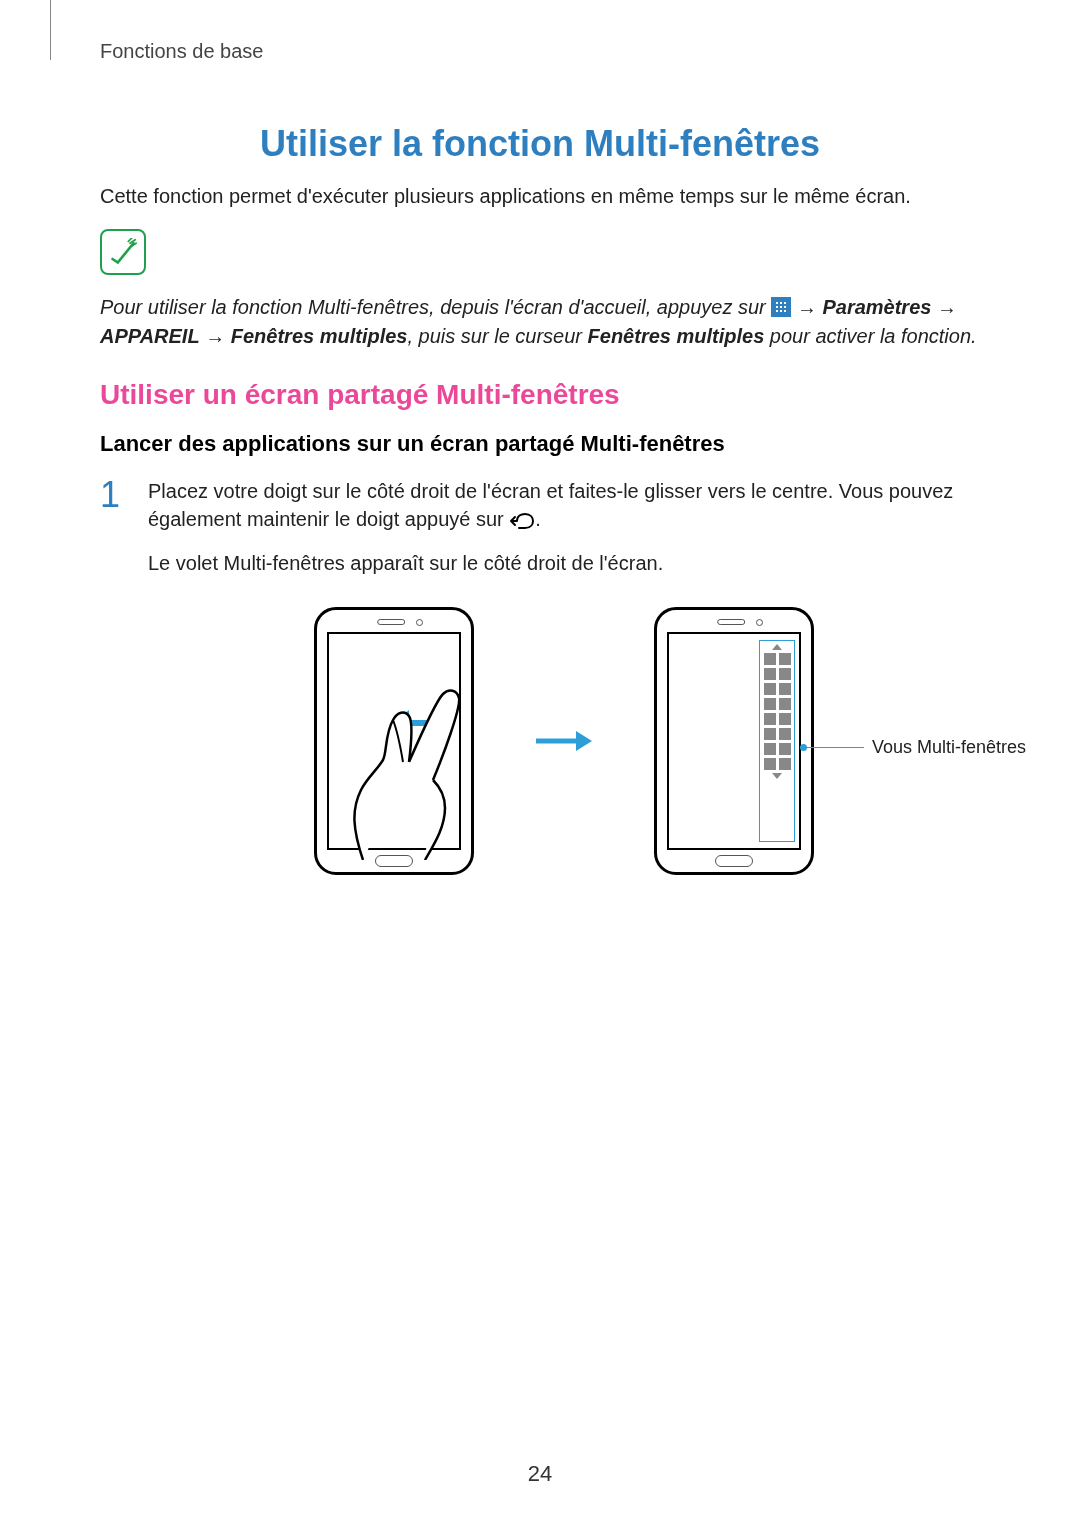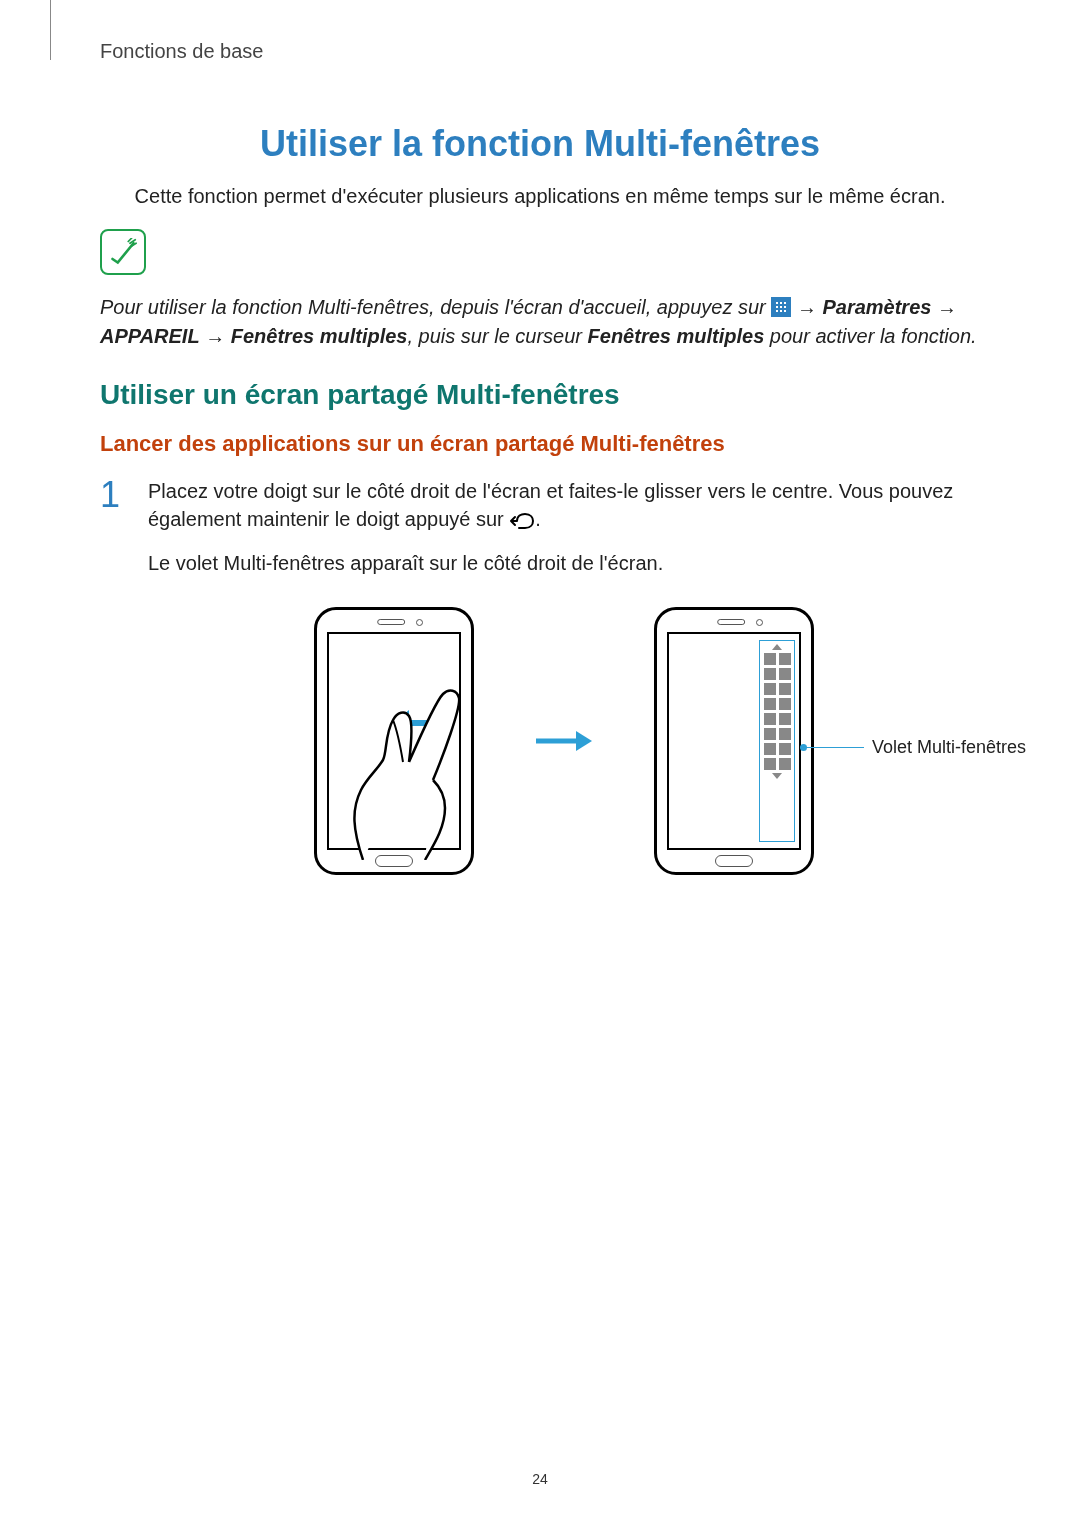--- a/index.html
+++ b/index.html
@@ -35,21 +35,20 @@
     color: #2d7fbf;
     font-size: 36px;
     font-weight: 700;
     margin: 0 0 18px 0;
     text-align: center;
   }
   p.lead {
     font-size: 20px;
     margin: 0 0 18px 0;
     line-height: 1.3;
-    text-align: center;
   }
   .note-row {
     display: flex;
     align-items: flex-start;
     gap: 18px;
     margin-bottom: 18px;
   }
   .note-icon {
     width: 42px;
     height: 42px;
@@ -101,33 +100,33 @@
     position:absolute;
     inset:3px;
     background-image:
       radial-gradient(#fff 1px, transparent 1px);
     background-size: 4px 4px;
     background-position: 1px 1px;
   }
   .arrow-text { font-weight:400; }
   .bold { font-weight:700; }
   h2 {
-    color: #0f766e;
+    color: #ec4899;
     font-size: 28px;
     font-weight: 700;
     margin: 24px 0 12px 0;
   }
   p.sub {
     font-size: 20px;
     margin: 0 0 24px 0;
   }
   h3 {
     font-size: 22px;
     font-weight: 700;
-    color: #c2410c;
+    color: #000000;
     margin: 20px 0 20px 0;
   }
   .step {
     display: flex;
     gap: 20px;
     margin-bottom: 14px;
   }
   .step-num {
     color: #2d7fbf;
     font-size: 36px;
@@ -231,21 +230,21 @@
   .callout-dot {
     width:7px; height:7px; background:#2d9fd6; border-radius:50%;
     position:absolute; left:-4px; top:-3px;
   }
   .callout-text {
     font-size:18px; color:#222; white-space:nowrap;
   }
   .page-number {
     position:absolute;
     bottom:40px; left:50%; transform:translateX(-50%);
-    font-size:14px; color:#333;
+    font-size:22px; color:#333;
   }
   .fig2-wrap { position:relative; }
 </style>
 </head>
 <body>
 
 <div class="page">
   <div class="margin-line"></div>
 
   <div class="section-label">Fonctions de base</div>
@@ -365,21 +364,21 @@
                     </svg>
                 </div>
               </div>
             </div>
             <div class="homebtn"></div>
           </div>
           <div class="callout" style="top:128px; left:150px;">
             <div class="callout-line">
                 <div class="callout-dot"></div>
               </div>
-            <div class="callout-text">Volet Multi-fenêtres</div>
+            <div class="callout-text">Vous Multi-fenêtres</div>
           </div>
         </div>
 
       </div>
     </div>
   </div>
 
   <div class="page-number">24</div>
 </div>
 

